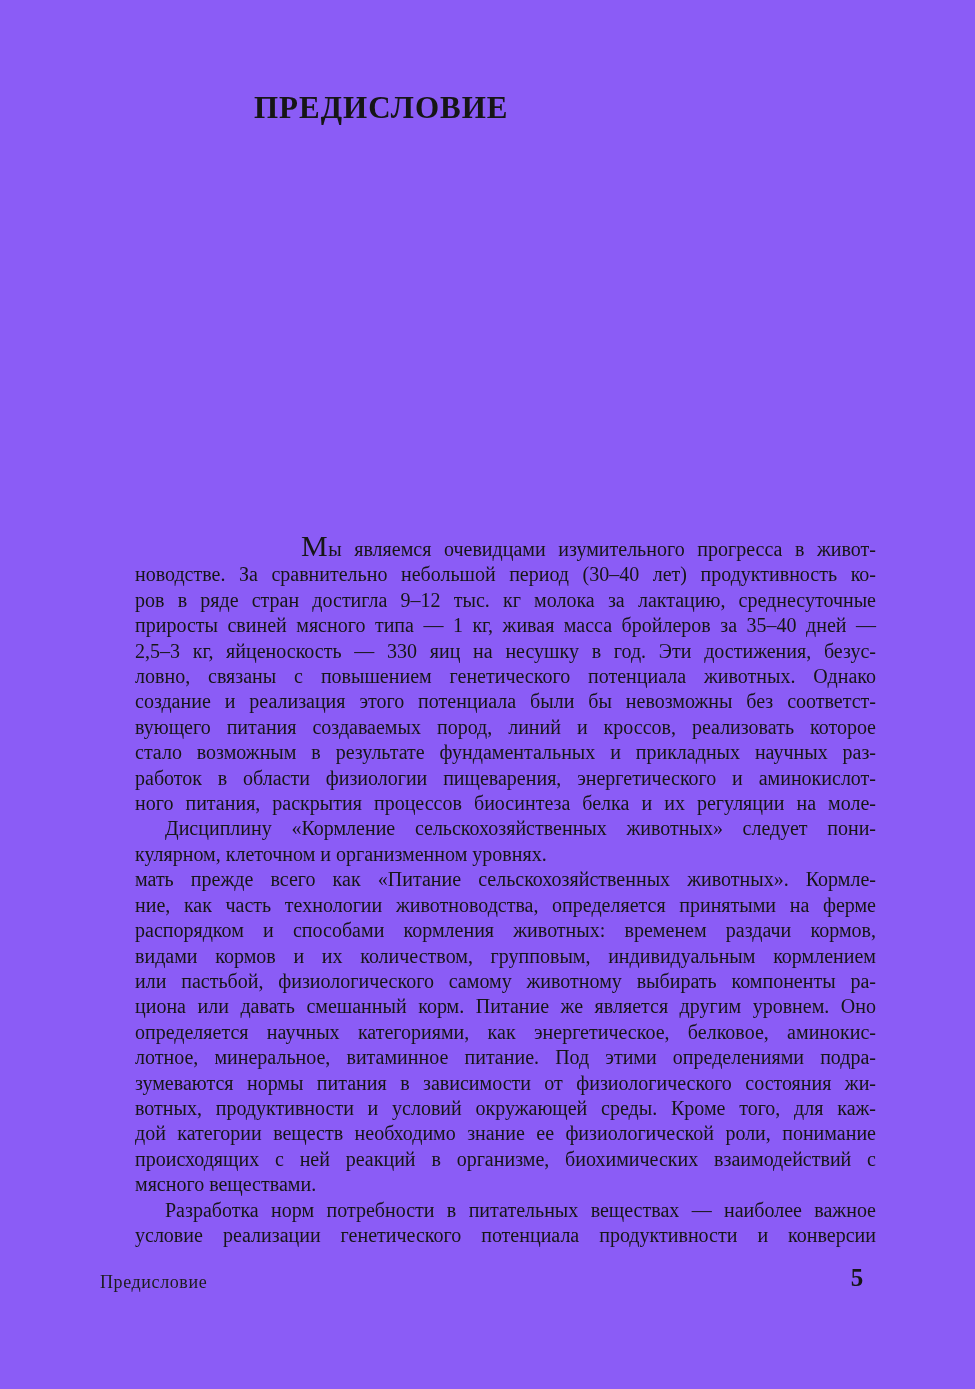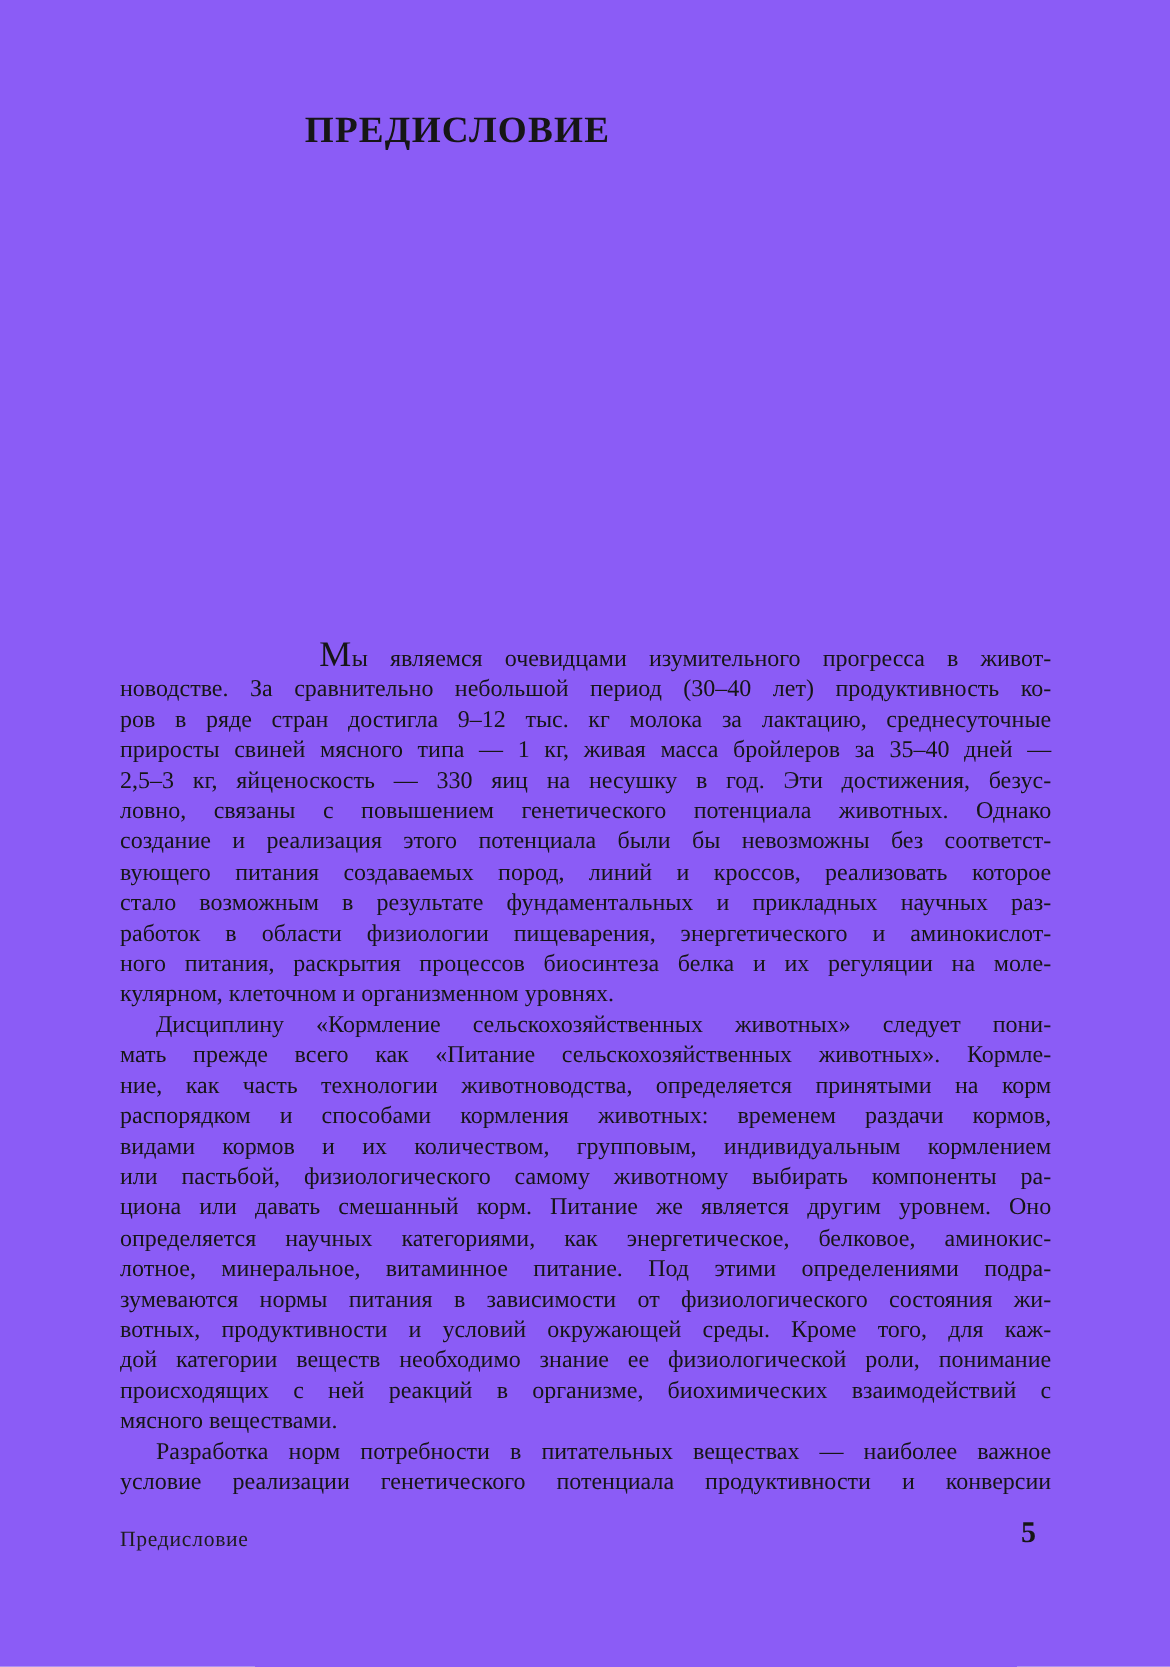--- a/index.html
+++ b/index.html
@@ -27,20 +27,21 @@
     left: 100px;
     top: 536px;
     width: 776px;
     font-size: 20px;
     line-height: 25.4px;
   }
   .line {
     text-align: justify;
     text-align-last: justify;
     white-space: normal;
+    margin-left: 35px;
   }
   .line.para-end { text-align-last: left; }
   .line.indent { padding-left: 30px; }
   .line.indent-deep { padding-left: 166px; }
   .lead-cap {
     font-size: 30px;
     line-height: 20px;
     letter-spacing: 0.5px;
   }
   .footer-left {
@@ -72,24 +73,24 @@
       <div class="line">новодстве. За сравнительно небольшой период (30–40 лет) продуктивность ко-</div>
       <div class="line">ров в ряде стран достигла 9–12 тыс. кг молока за лактацию, среднесуточные</div>
       <div class="line">приросты свиней мясного типа — 1 кг, живая масса бройлеров за 35–40 дней —</div>
       <div class="line">2,5–3 кг, яйценоскость — 330 яиц на несушку в год. Эти достижения, безус-</div>
       <div class="line">ловно, связаны с повышением генетического потенциала животных. Однако</div>
       <div class="line">создание и реализация этого потенциала были бы невозможны без соответст-</div>
       <div class="line">вующего питания создаваемых пород, линий и кроссов, реализовать которое</div>
       <div class="line">стало возможным в результате фундаментальных и прикладных научных раз-</div>
       <div class="line">работок в области физиологии пищеварения, энергетического и аминокислот-</div>
       <div class="line">ного питания, раскрытия процессов биосинтеза белка и их регуляции на моле-</div>
+      <div class="line indent">Дисциплину «Кормление сельскохозяйственных животных» следует пони-</div>
       <div class="line para-end">кулярном, клеточном и организменном уровнях.</div>
-      <div class="line indent">Дисциплину «Кормление сельскохозяйственных животных» следует пони-</div>
       <div class="line">мать прежде всего как «Питание сельскохозяйственных животных». Кормле-</div>
-      <div class="line">ние, как часть технологии животноводства, определяется принятыми на корм</div>
+      <div class="line">ние, как часть технологии животноводства, определяется принятыми на ферме</div>
       <div class="line">распорядком и способами кормления животных: временем раздачи кормов,</div>
       <div class="line">видами кормов и их количеством, групповым, индивидуальным кормлением</div>
       <div class="line">или пастьбой, физиологического самому животному выбирать компоненты ра-</div>
       <div class="line">циона или давать смешанный корм. Питание же является другим уровнем. Оно</div>
       <div class="line">определяется научных категориями, как энергетическое, белковое, аминокис-</div>
       <div class="line">лотное, минеральное, витаминное питание. Под этими определениями подра-</div>
       <div class="line">зумеваются нормы питания в зависимости от физиологического состояния жи-</div>
       <div class="line">вотных, продуктивности и условий окружающей среды. Кроме того, для каж-</div>
       <div class="line">дой категории веществ необходимо знание ее физиологической роли, понимание</div>
       <div class="line">происходящих с ней реакций в организме, биохимических взаимодействий с</div>

